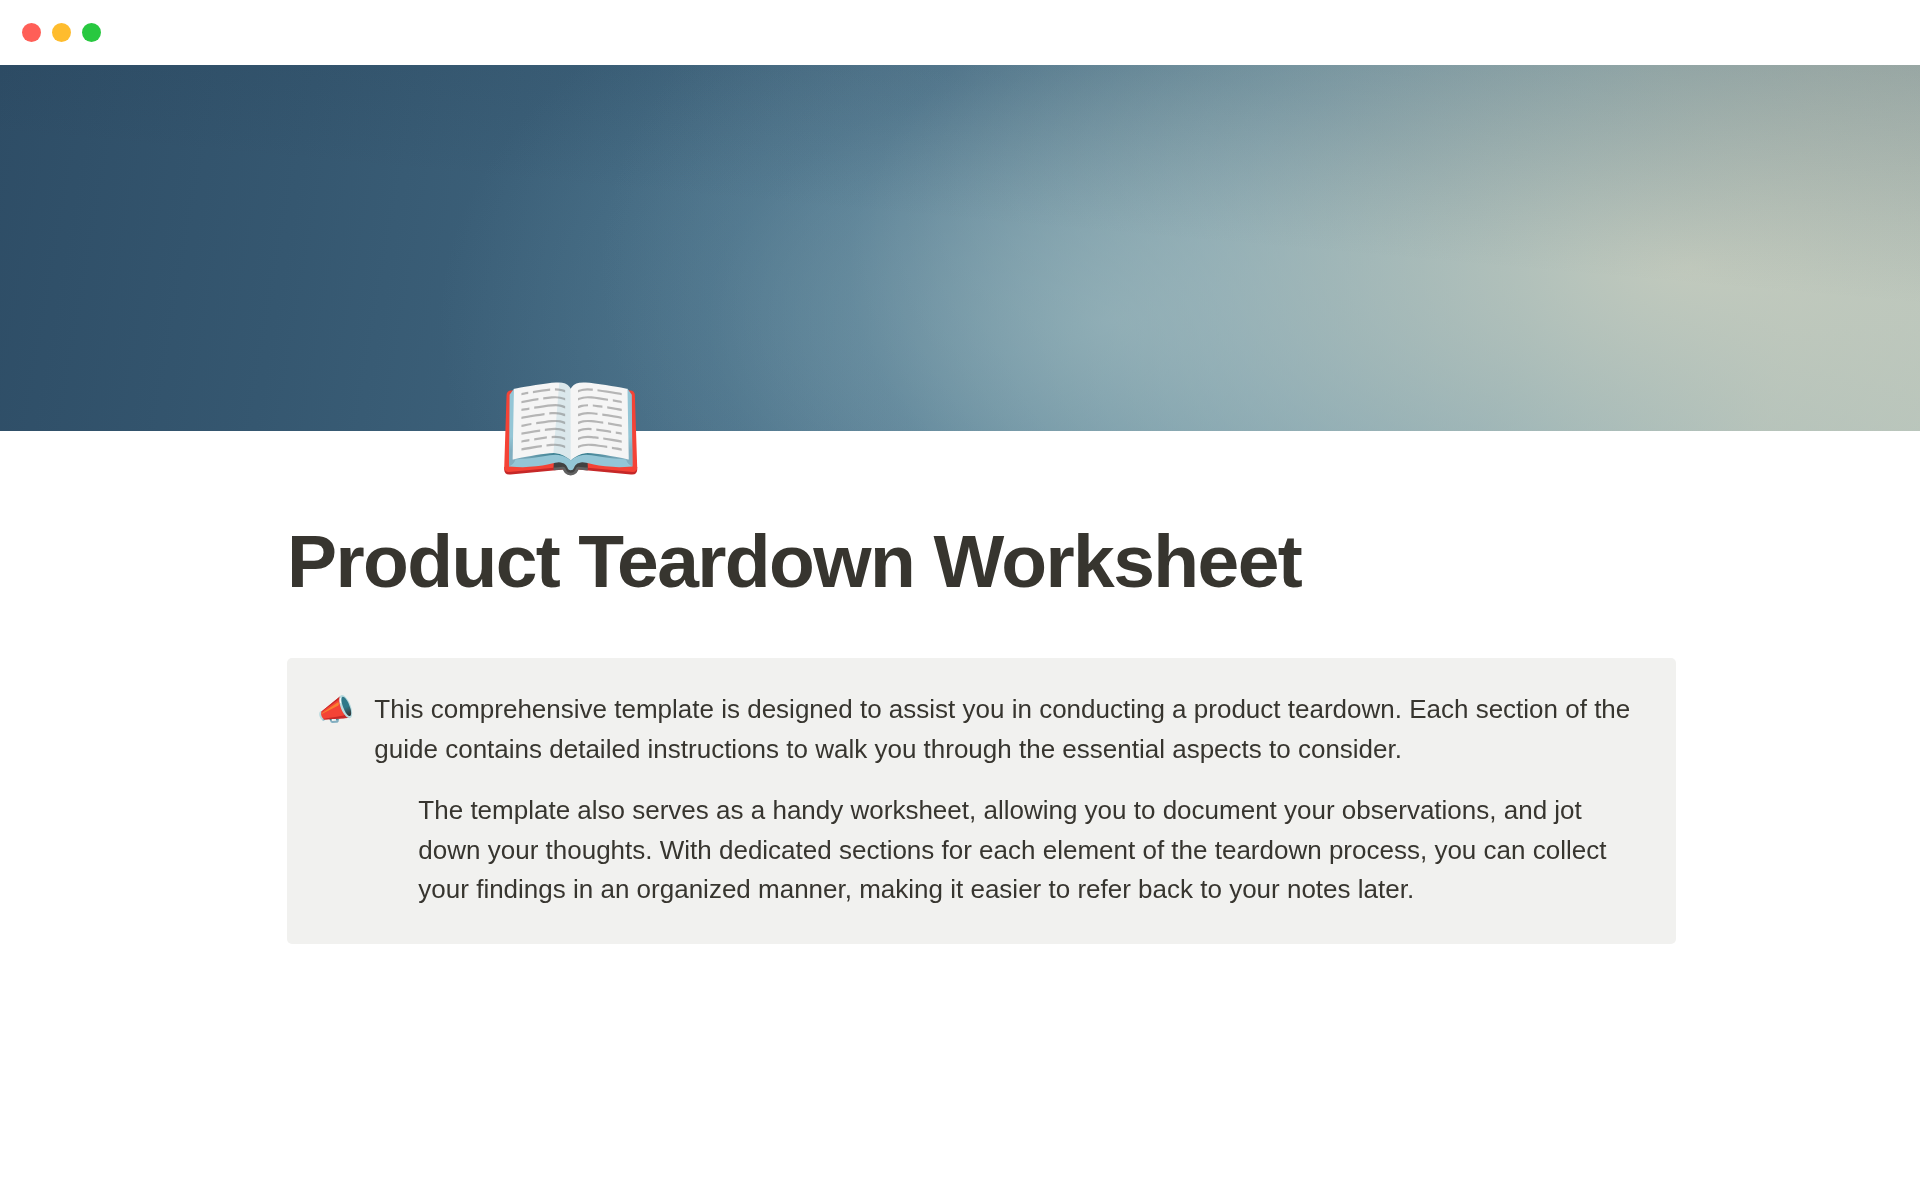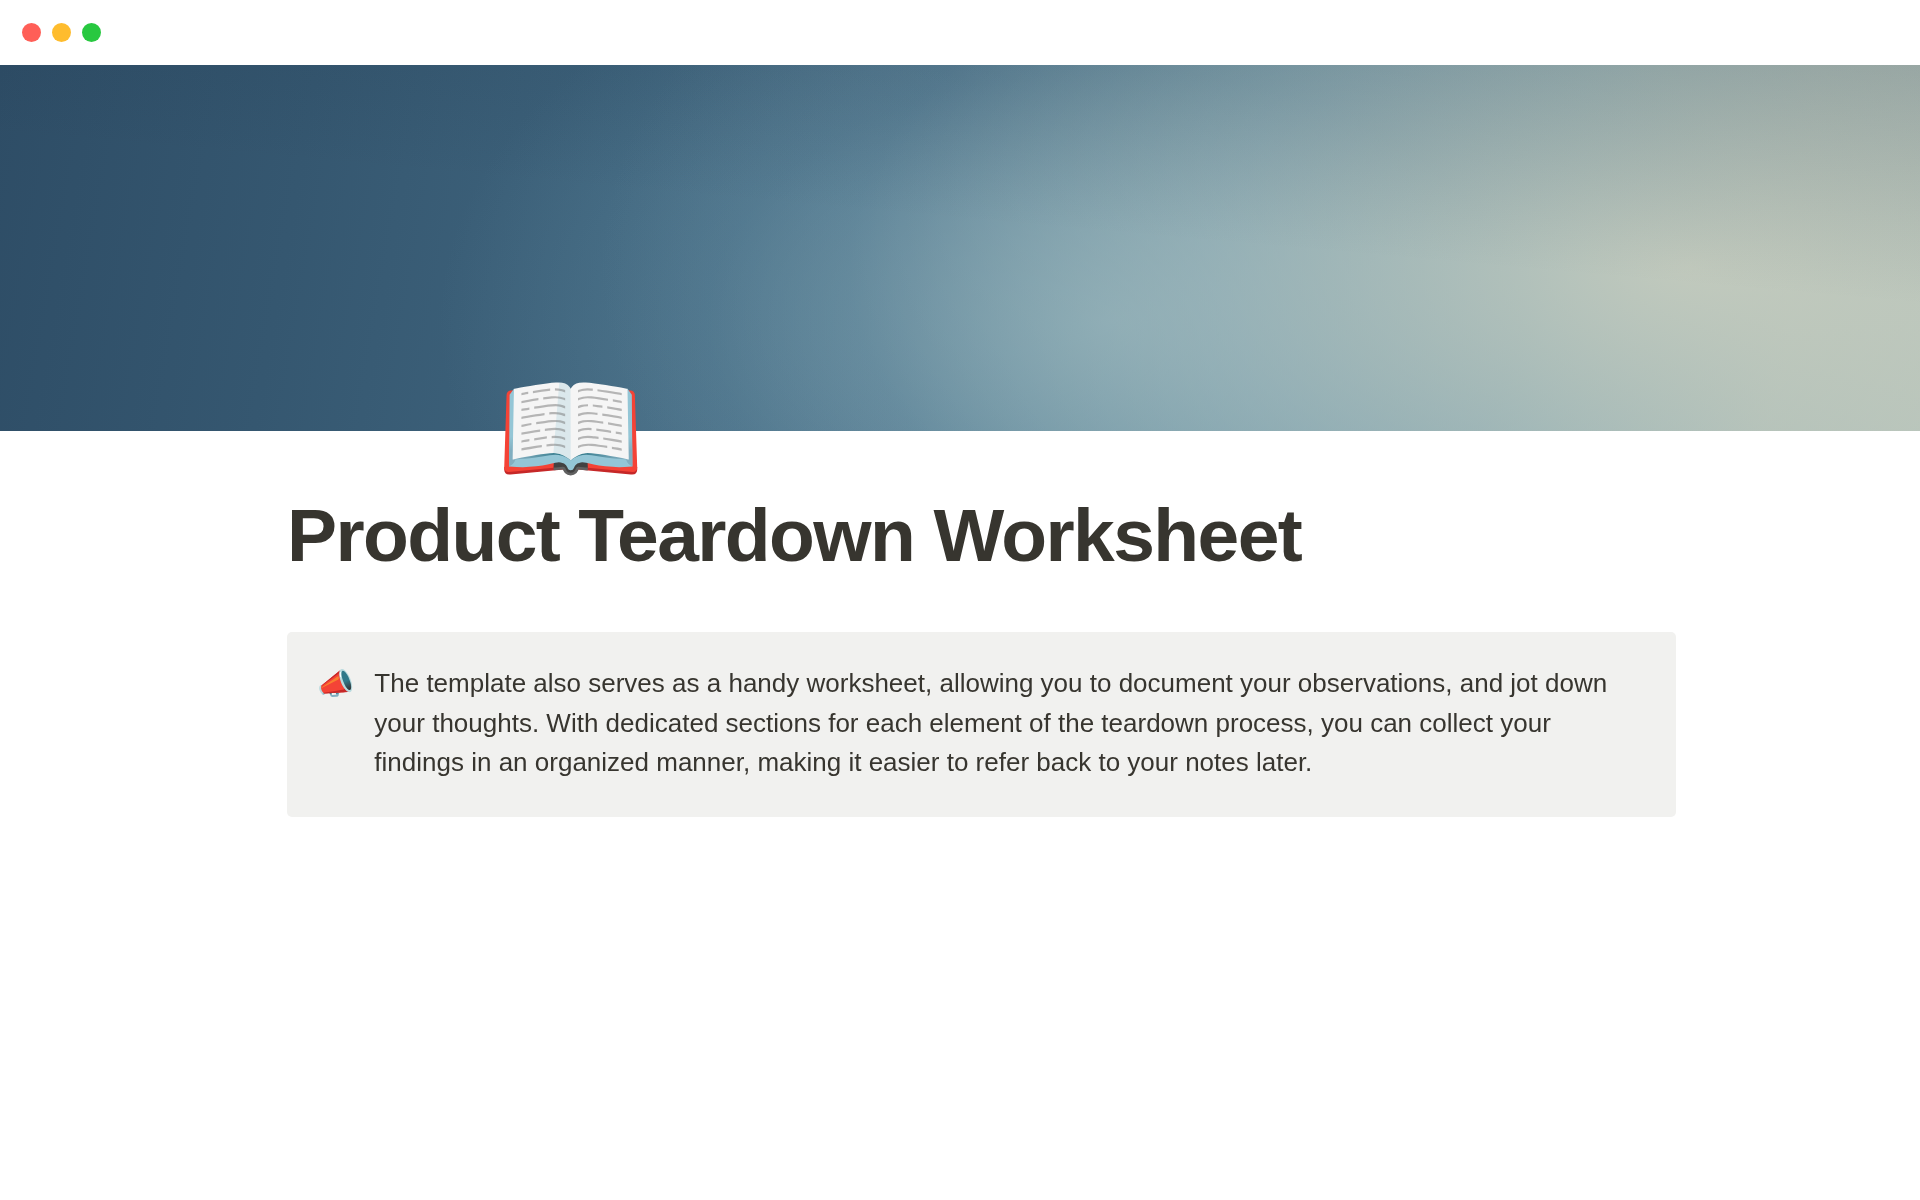--- a/index.html
+++ b/index.html
@@ -88,21 +88,21 @@
     text-align: center;
     user-select: none;
   }
 
   .title {
     font-size: 75px;
     font-weight: bold;
     letter-spacing: -1.6px;
     color: #37352f;
     line-height: 1.08;
-    padding-top: 64px;
+    padding-top: 90px;
   }
 
   
   .callout {
     margin-top: 56px;
     background: #f1f1ef;
     border-radius: 5px;
     padding: 30px 36px 34px 30px;
     display: flex;
     align-items: flex-start;
@@ -146,20 +146,21 @@
   <div class="page">
     <div class="content">
 
       <div class="page-icon">📖</div>
 
       <h1 class="title">Product Teardown Worksheet</h1>
 
       <div class="callout">
         <div class="callout-icon">📣</div>
         <div class="callout-body">
+          <p>This comprehensive template is designed to assist you in conducting a product teardown. Each section of the guide contains detailed instructions to walk you through the essential aspects to consider.</p>
           <p>The template also serves as a handy worksheet, allowing you to document your observations, and jot down your thoughts. With dedicated sections for each element of the teardown process, you can collect your findings in an organized manner, making it easier to refer back to your notes later.</p>
         </div>
       </div>
 
     </div>
   </div>
 
 </div>
 
 </body></html>

